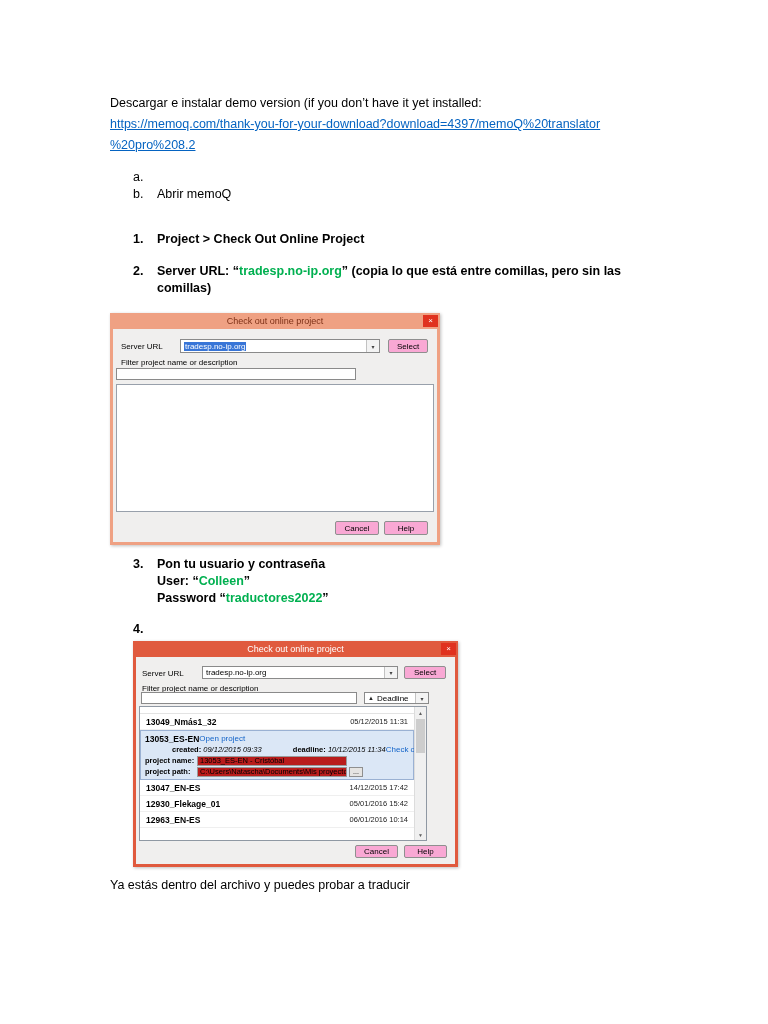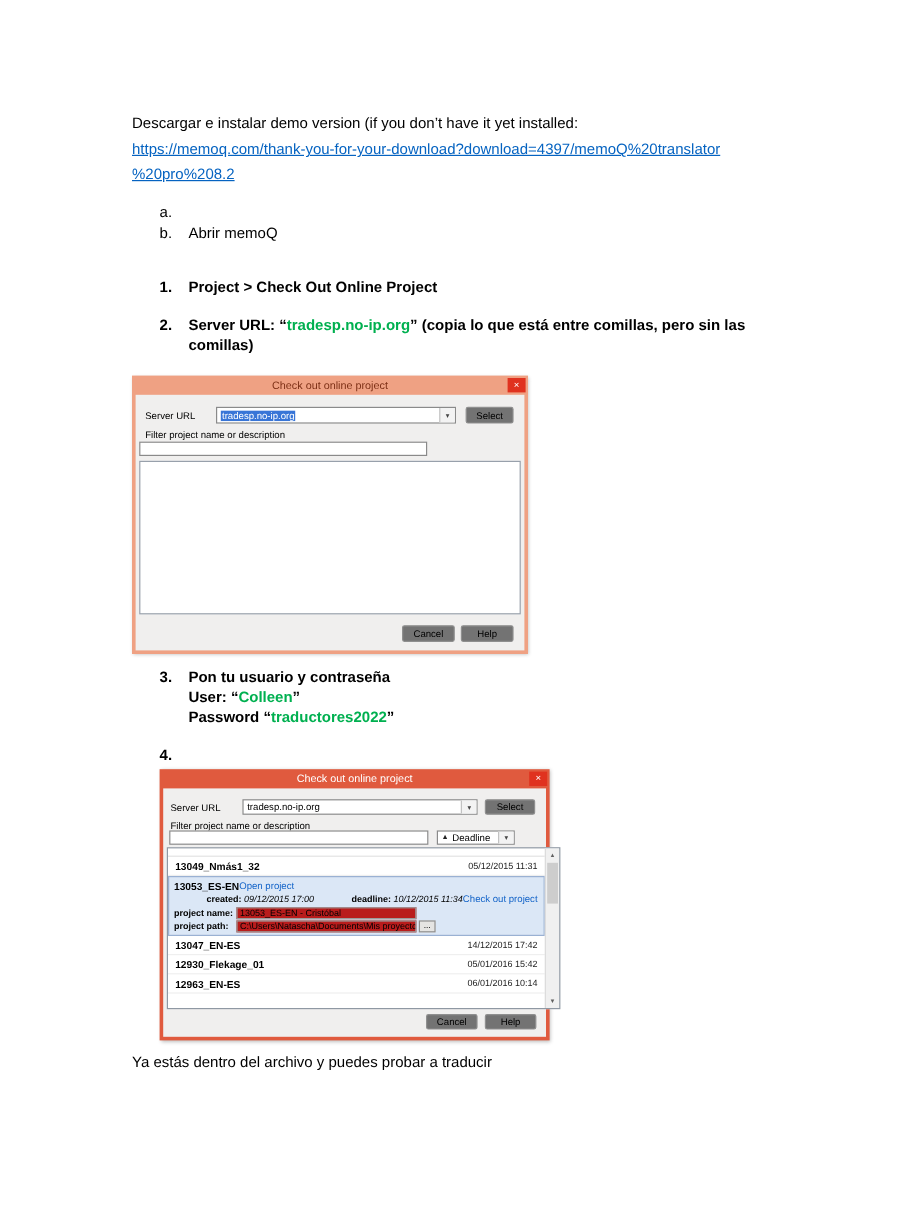--- a/index.html
+++ b/index.html
@@ -33,29 +33,29 @@
 
   .lbl { position:absolute; font-size:8px; color:#000; white-space:nowrap; }
   .combo { position:absolute; background:#fff; border:1px solid #8a8a8a;
            display:flex; align-items:center; }
   .combo-val { flex:1; padding:0 3px; font-size:8px; white-space:nowrap; overflow:hidden; }
   .selhl { background:#3875d7; color:#fff; padding:0 1px; }
   .combo-arrow { width:13px; align-self:stretch; border-left:1px solid #c2c2c2;
                  display:flex; align-items:center; justify-content:center;
                  font-size:6px; color:#444; background:#f3f3f3; }
   .sort-asc { font-size:6px; padding-left:3px; color:#222; }
-  .wbtn { position:absolute; height:14px; background:#737373; border:1px solid #8f8f8f;
+  .wbtn { position:absolute; height:14px; background:#f9a8d4; border:1px solid #8f8f8f;
           border-radius:2px; font-size:8px; font-family:inherit; color:#000;
           display:flex; align-items:center; justify-content:center; padding:0; cursor:pointer; }
   .tfield { position:absolute; background:#fff; border:1px solid #8a8a8a; font-size:8px;
             display:flex; align-items:center; padding:0 3px; white-space:nowrap; overflow:hidden; }
   .listbox1 { position:absolute; background:#fff; border:1px solid #98a0ab; }
 
   
-  .list2 { position:absolute; left:3px; top:49px; width:328px; height:135px;
+  .list2 { position:absolute; left:3px; top:49px; width:288px; height:135px;
            background:#fff; border:1px solid #8f98a3; overflow:hidden; }
   .list2-inner { position:absolute; left:0; top:0; right:12px; }
   .partial-row { height:7px; border-bottom:1px solid #e3e3e3; }
   .prow { height:16px; display:flex; align-items:center; justify-content:space-between;
           padding:0 6px; border-bottom:1px solid #efefef; cursor:pointer; }
   .prow-name { font-weight:bold; font-size:8.5px; }
   .prow-date { font-size:7.5px; color:#222; }
   .selblock { height:50px; background:#dbe7f6; border:1px solid #9ab1d3;
               padding:2px 4px; display:flex; flex-direction:column; justify-content:space-between; }
   .selrow { display:flex; align-items:center; height:11px; }
@@ -177,21 +177,21 @@
             <span class="prow-name">13049_Nmás1_32</span>
             <span class="prow-date">05/12/2015 11:31</span>
           </div>
 
           <div class="selblock">
             <div class="selrow">
               <span class="sel-name">13053_ES-EN</span>
               <span class="plink">Open project</span>
             </div>
             <div class="selrow">
-              <span class="meta"><b>created:</b>&nbsp;<span class="metaval">09/12/2015 17:00</span>&nbsp;&nbsp;<b>deadline:</b>&nbsp;<span class="metaval">10/12/2015 11:34</span></span>
+              <span class="meta"><b>created:</b>&nbsp;<span class="metaval">09/12/2015 09:33</span>&nbsp;&nbsp;<b>deadline:</b>&nbsp;<span class="metaval">10/12/2015 11:34</span></span>
               <span class="plink">Check out project</span>
             </div>
             <div class="selrow">
               <span class="fieldlab">project name:</span>
               <span class="selfield" style="width:150px;">13053_ES-EN - Cristóbal</span>
               <span style="flex:1;"></span>
             </div>
             <div class="selrow">
               <span class="fieldlab">project path:</span>
               <span class="selfield" style="width:150px;">C:\Users\Natascha\Documents\Mis proyectos de m</span>

